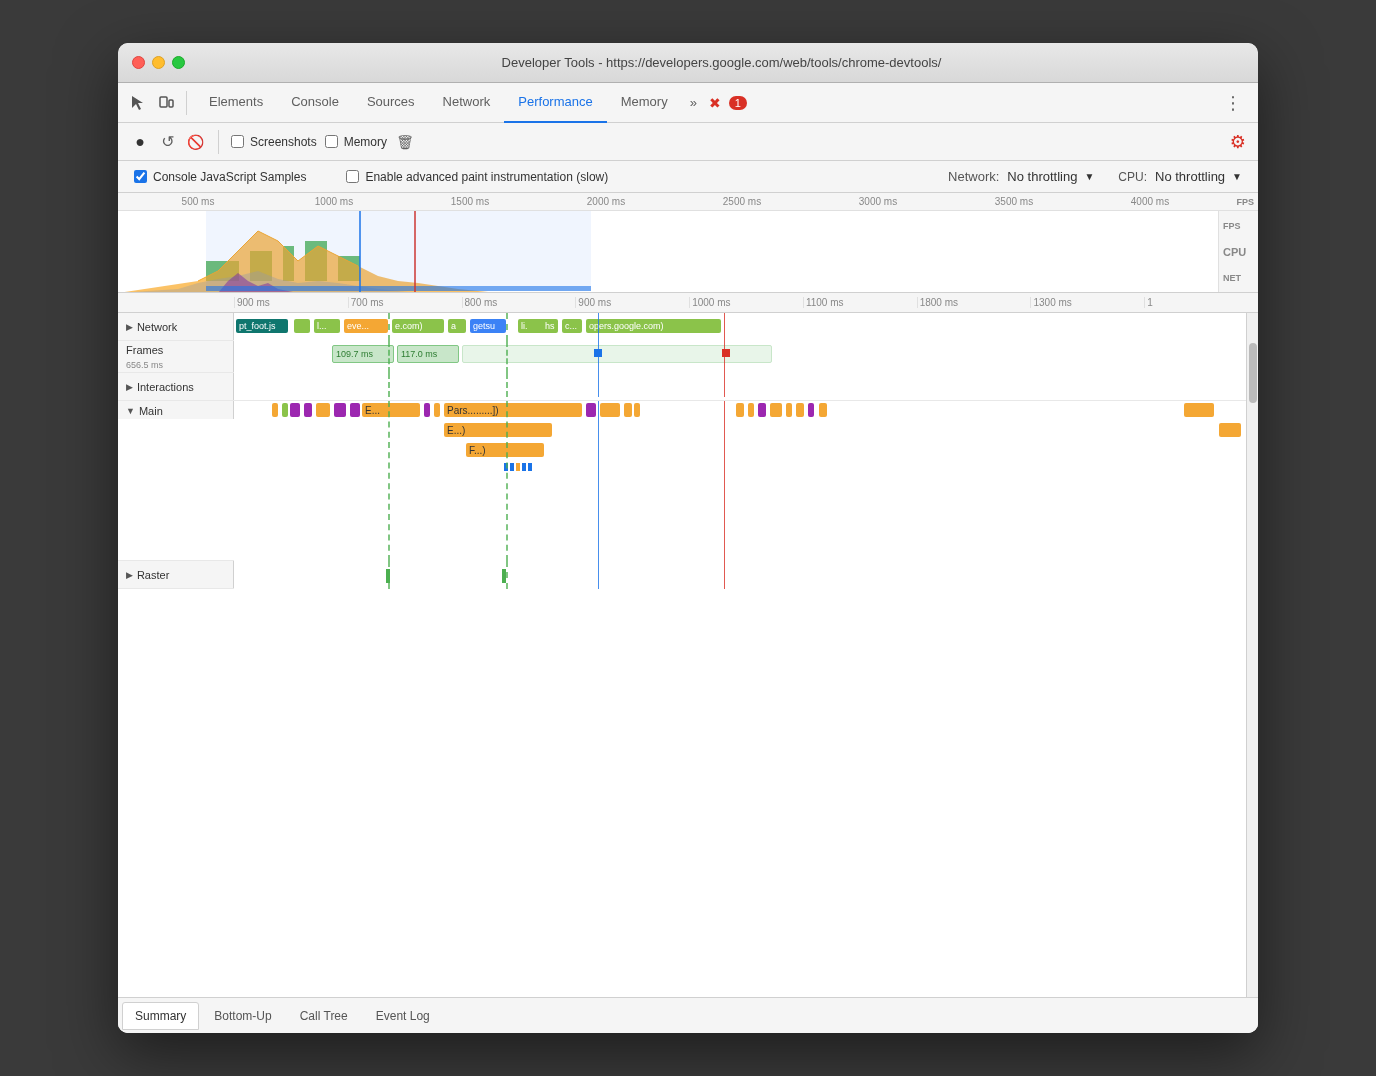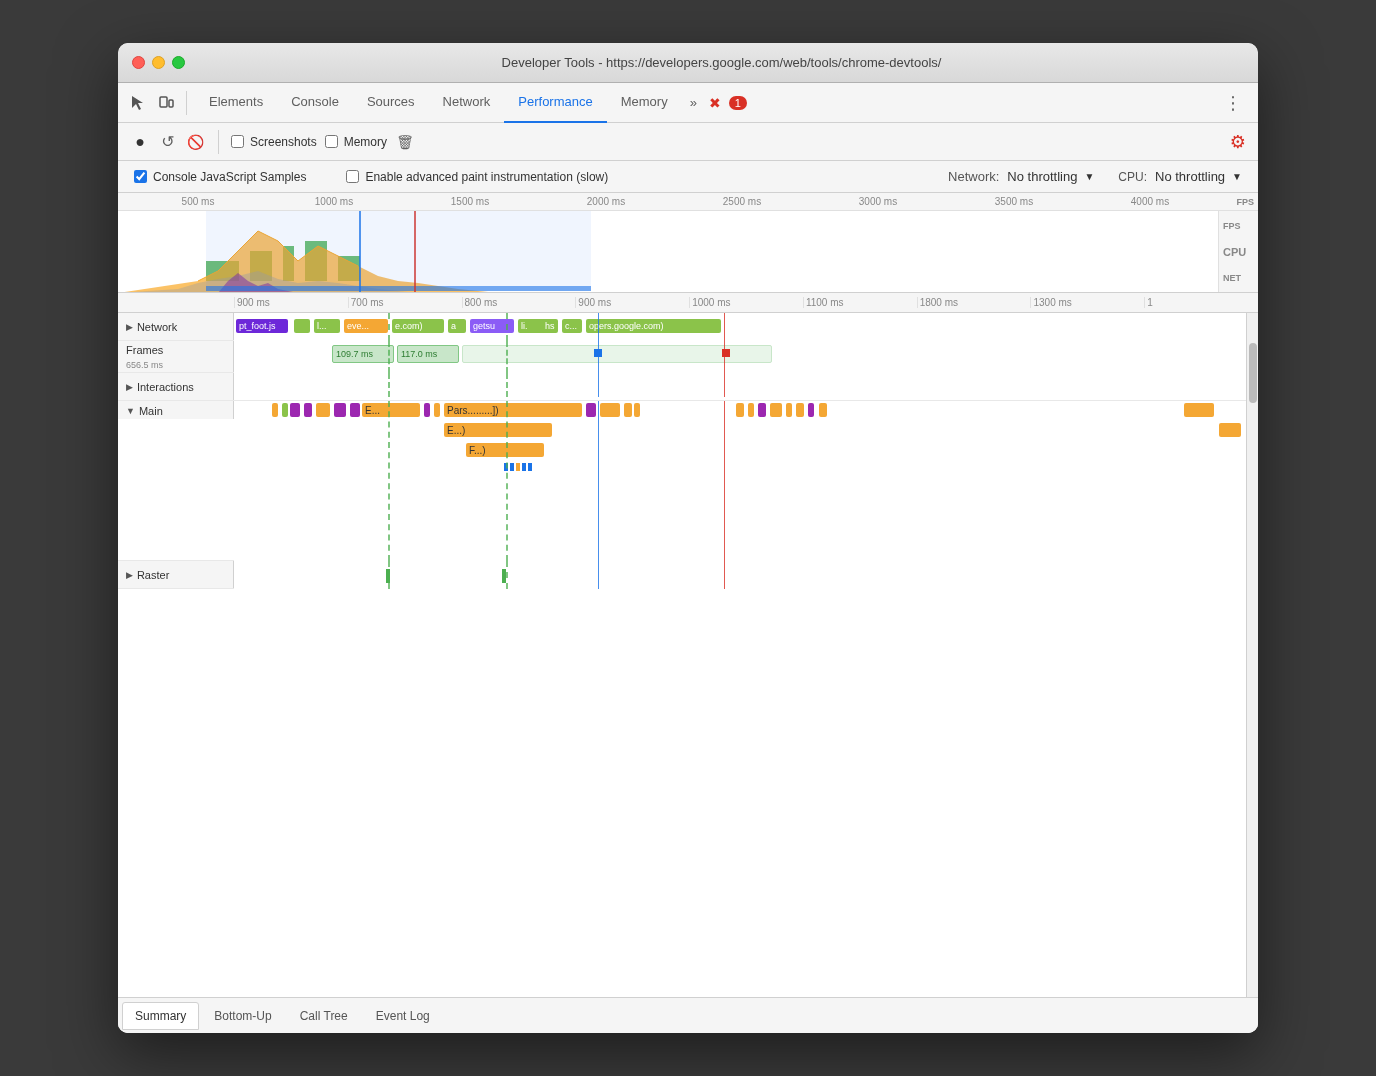--- a/index.html
+++ b/index.html
@@ -510,27 +510,27 @@
       <div class="timeline-content-row">
         <div class="tracks-scroll">
 
           <div class="track-row" style="height:28px;">
             <div class="track-label">
               <span class="arrow">▶</span>
               <span>Network</span>
             </div>
             <div class="track-content" style="height:28px;position:relative;background:white;">
 
-              <div class="net-item" style="background:#6d28d9;left:2px;width:52px;">pt_foot.js</div>
+              <div class="net-item" style="background:#0f766e;left:2px;width:52px;">pt_foot.js</div>
               <div class="net-item" style="background:#8bc34a;left:60px;width:16px;"></div>
               <div class="net-item" style="background:#8bc34a;left:80px;width:26px;">l...</div>
               <div class="net-item" style="background:#f4a734;left:110px;width:44px;">eve...</div>
               <div class="net-item" style="background:#8bc34a;left:158px;width:52px;">e.com)</div>
               <div class="net-item" style="background:#8bc34a;left:214px;width:18px;">a</div>
-              <div class="net-item" style="background:#8b5cf6;left:236px;width:44px;">getsu</div>
+              <div class="net-item" style="background:#3b82f6;left:236px;width:36px;">getsu</div>
               <div class="net-item" style="background:#8bc34a;left:284px;width:28px;">li.</div>
               <div class="net-item" style="background:#8bc34a;left:308px;width:16px;">hs</div>
               <div class="net-item" style="background:#8bc34a;left:328px;width:20px;">c...</div>
               <div class="net-item" style="background:#8bc34a;left:352px;width:135px;">opers.google.com)</div>
 
               <div class="dashed-vline" style="left:154px;border-color:#4caf50;opacity:0.7;"></div>
               <div class="dashed-vline" style="left:272px;border-color:#4caf50;opacity:0.7;"></div>
               <div class="solid-vline" style="left:364px;background:#1a73e8;opacity:0.8;"></div>
               <div class="solid-vline" style="left:490px;background:#d93025;opacity:0.8;"></div>
             </div>

